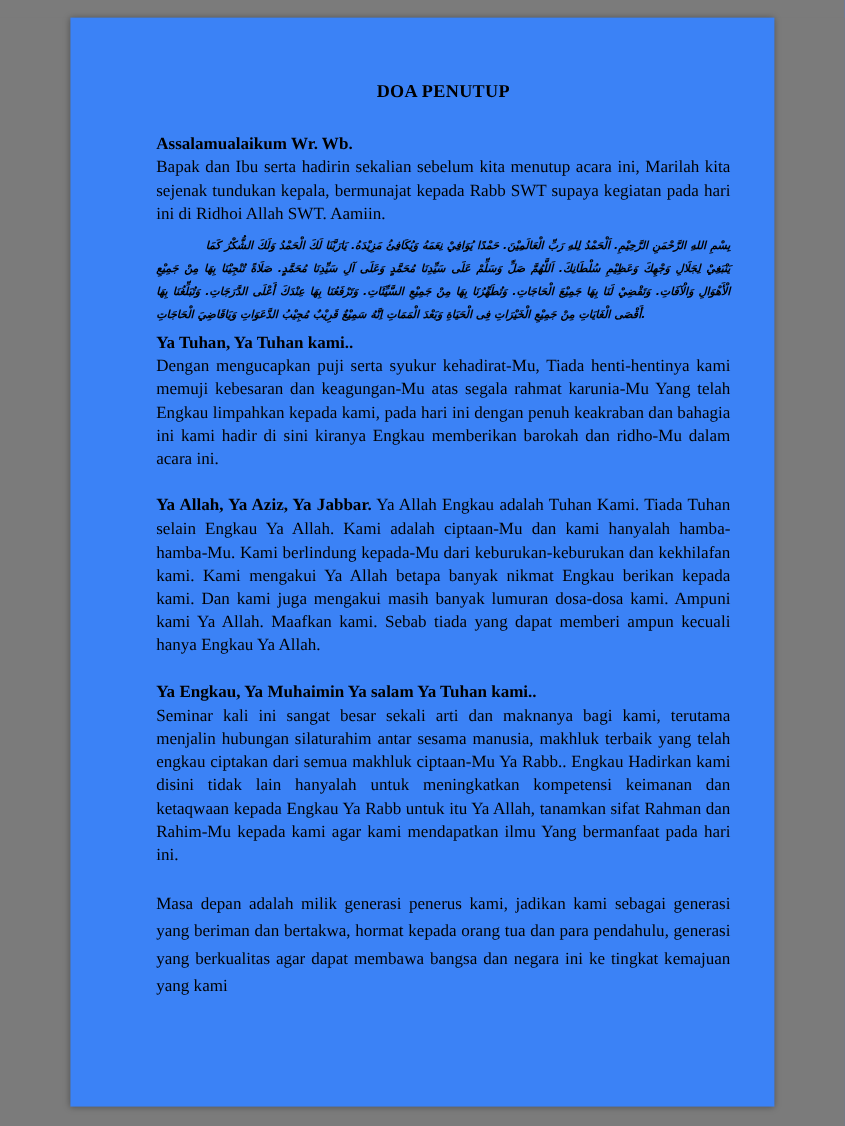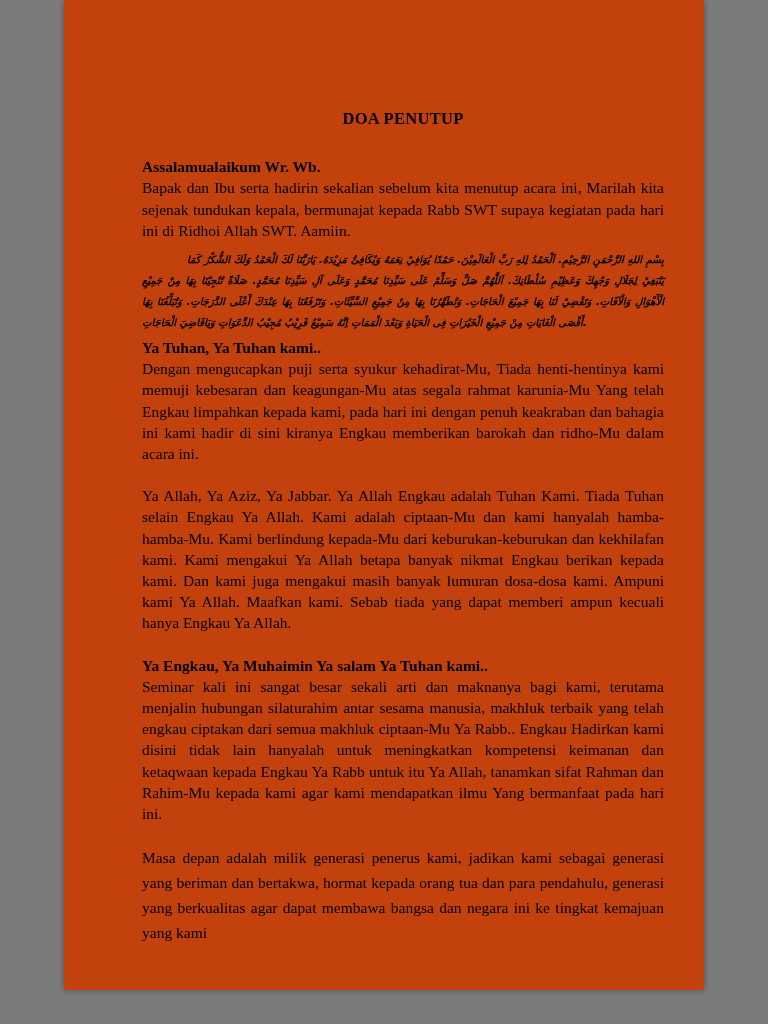--- a/index.html
+++ b/index.html
@@ -14,24 +14,24 @@
     overflow: hidden;
   }
   .backdrop {
     width: 768px;
     height: 1024px;
     background: #7b7b7b;
   }
   .page {
     width: 640px;
     height: 990px;
-    margin: 0 auto;
-    background: #c2410c;
+    margin: 16px auto;
+    background: #3b82f6;
     box-sizing: border-box;
-    padding: 108px 40px 0 78px;
+    padding: 56px 40px 0 78px;
     color: #000000;
     font-size: 15.5px;
     line-height: 21.2px;
     box-shadow: 0 0 6px rgba(0,0,0,0.35);
   }
   .doc-title {
     font-size: 16.5px;
     font-weight: bold;
     text-align: center;
     margin: 0 0 27px 0;
@@ -59,21 +59,21 @@
   .section {
     margin-top: 21px;
   }
   .section.tight {
     margin-top: 2px;
   }
   .section.last .body-text {
     line-height: 25px;
   }
   .inline-lead {
-    font-weight: normal;
+    font-weight: bold;
   }
 </style>
 </head>
 <body>
 
 <div class="backdrop">
   <div class="page">
 
     <h1 class="doc-title">DOA PENUTUP</h1>
 

